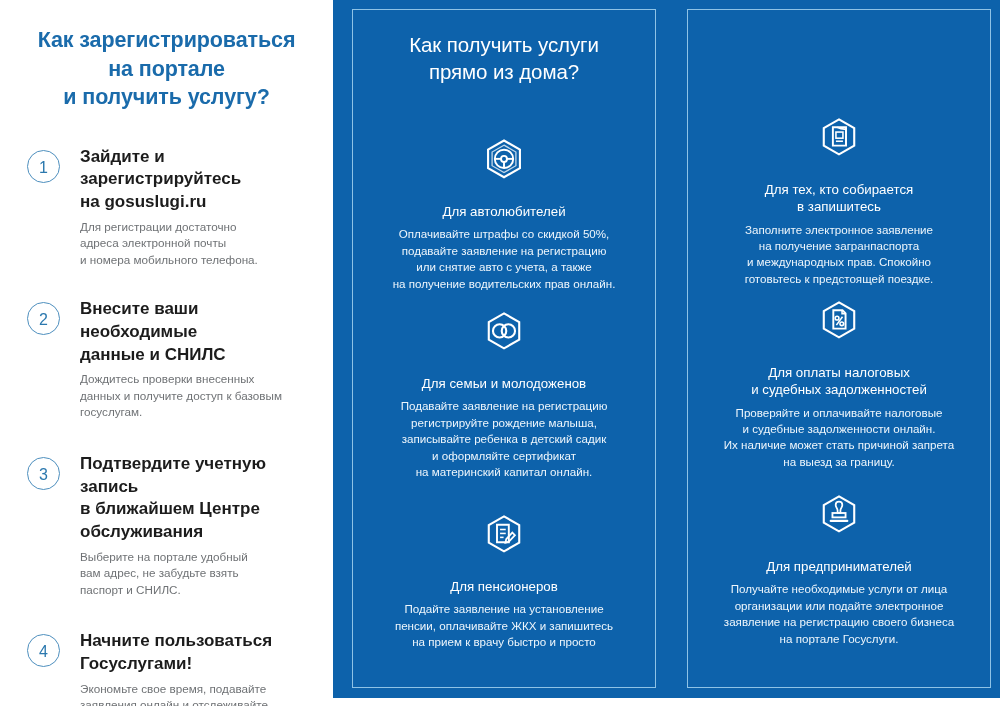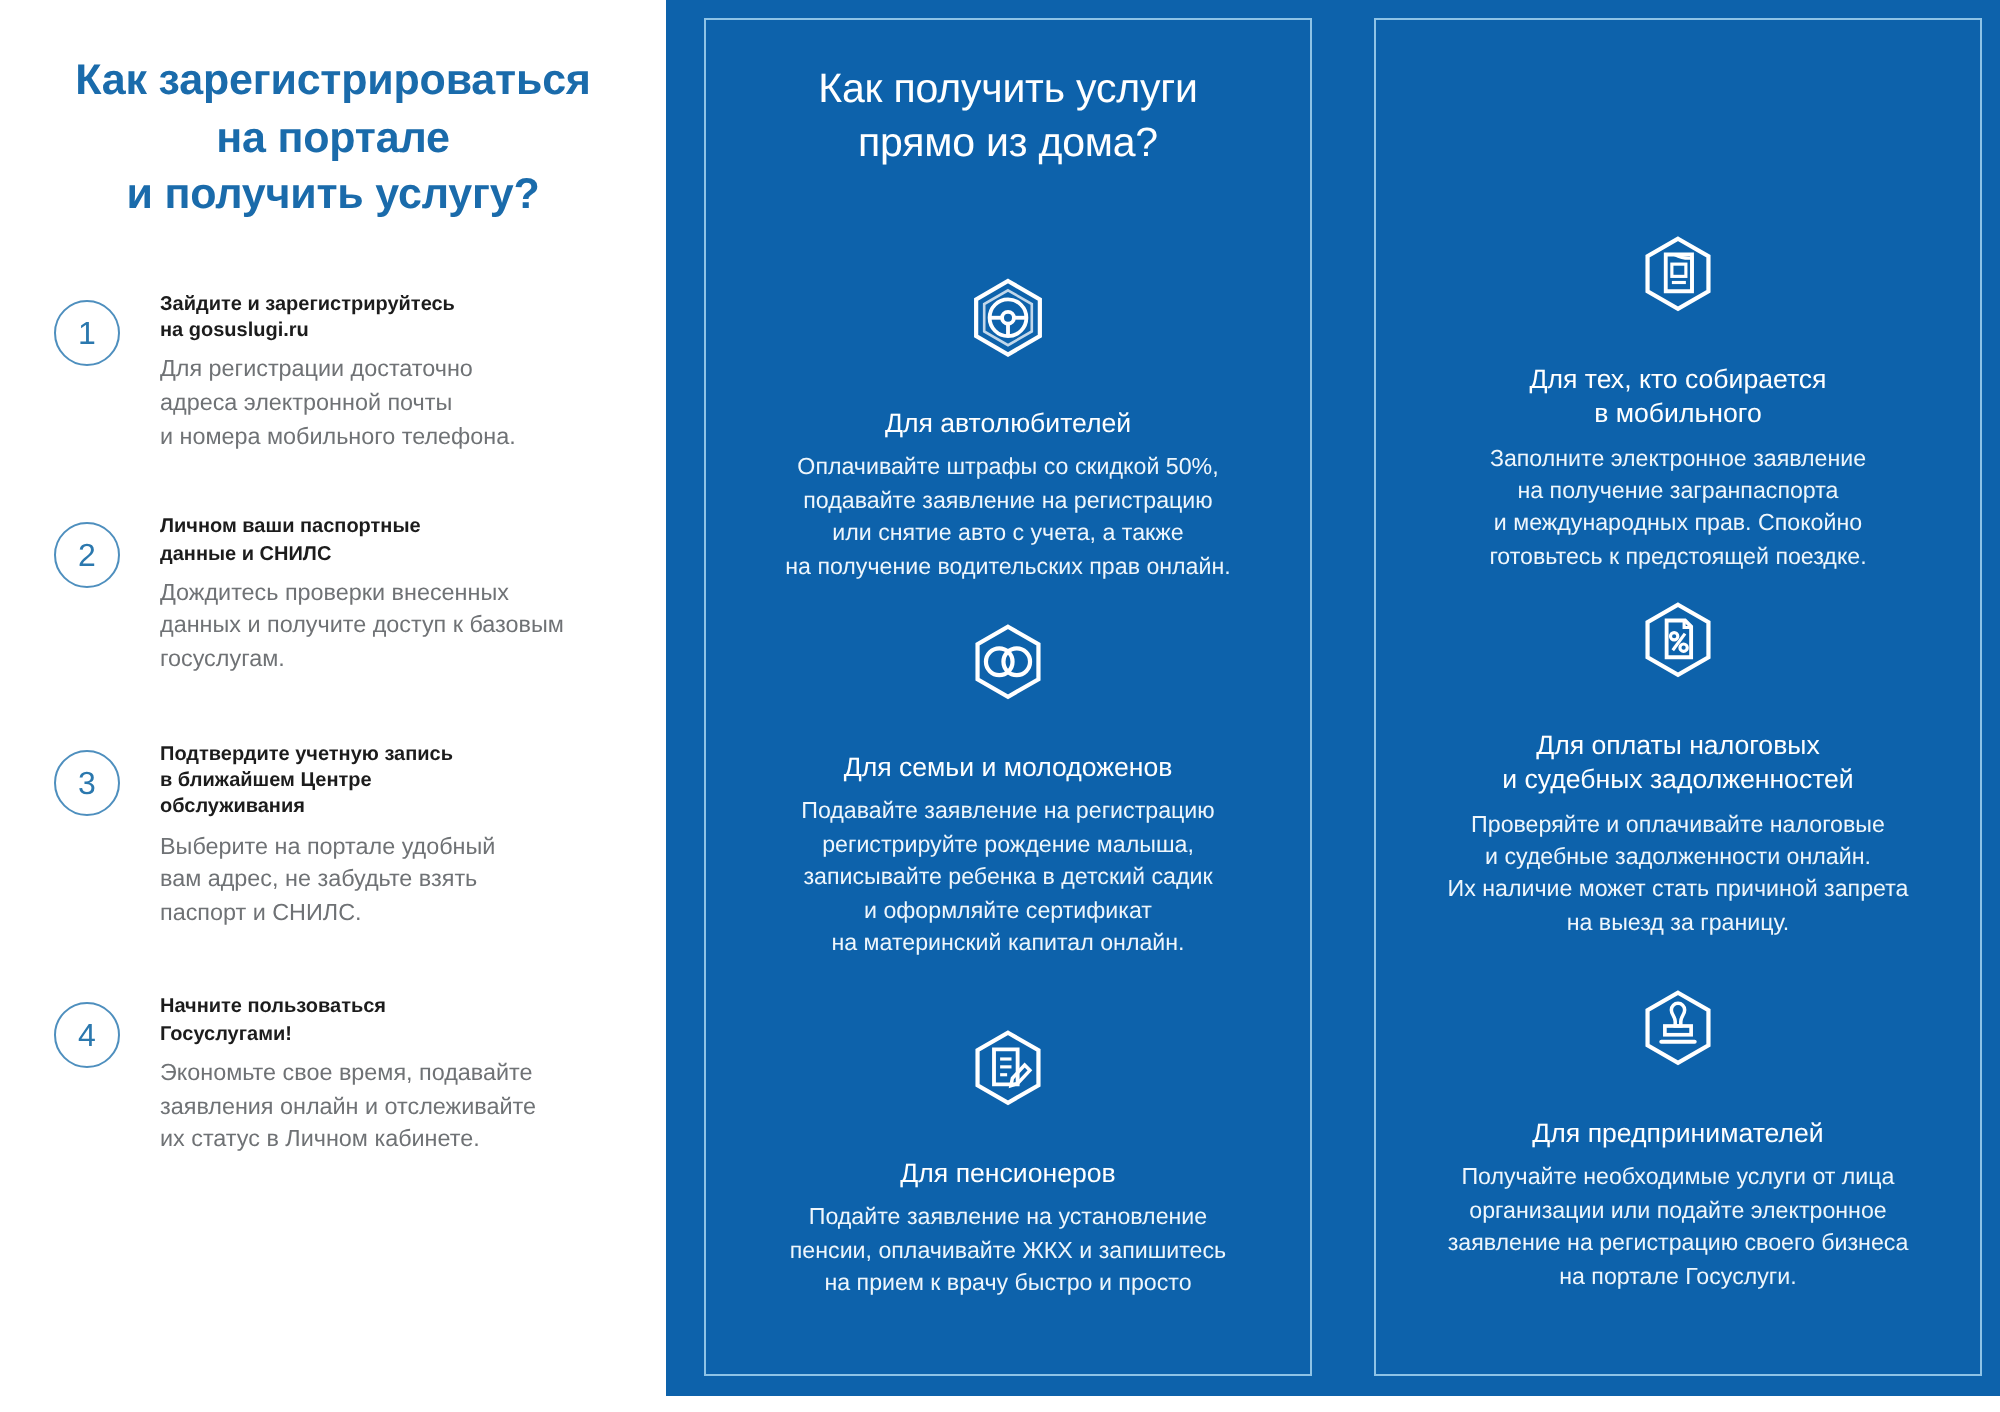--- a/index.html
+++ b/index.html
@@ -68,21 +68,21 @@
     color: #2b78ae;
     font-size: 16px;
     font-weight: normal;
     line-height: 33px;
     text-align: center;
     box-sizing: border-box;
   }
 
   .step-title {
     color: #1c1c1c;
-    font-size: 10px;
+    font-size: 17px;
     font-weight: bold;
     line-height: 1.33;
     margin: 0 0 5px 0;
   }
   .step-title .ln { display: block; }
 
   .step-body {
     color: #6f7275;
     font-size: 11.7px;
     font-weight: normal;
@@ -215,21 +215,21 @@
         <div class="step-body">
           <span class="ln">Для регистрации достаточно</span>
           <span class="ln">адреса электронной почты</span>
           <span class="ln">и номера мобильного телефона.</span>
         </div>
       </div>
 
       <div class="step s2">
         <div class="step-badge">2</div>
         <div class="step-title">
-          <span class="ln">Личном ваши паспортные</span>
+          <span class="ln">Внесите ваши необходимые</span>
           <span class="ln">данные и СНИЛС</span>
         </div>
         <div class="step-body">
           <span class="ln">Дождитесь проверки внесенных</span>
           <span class="ln">данных и получите доступ к базовым</span>
           <span class="ln">госуслугам.</span>
         </div>
       </div>
 
       <div class="step s3">
@@ -347,21 +347,21 @@
           <svg viewBox="0 0 64 64" fill="none" stroke="#ffffff" stroke-width="2.2">
             <path d="M32 5 L49.4 15 L49.4 35 L32 45 L14.6 35 L14.6 15 Z" stroke-width="2.4"></path>
             <path d="M25 14 H40 V35 H25 Z" stroke-width="2.2"></path>
             <path d="M30 14 C34 16 37 16.5 40 16 V35" stroke-width="1.8"></path>
             <rect x="28.5" y="19.5" width="8" height="7" stroke-width="1.8"></rect>
             <path d="M28.5 30 H36.5" stroke-width="1.8"></path>
           </svg>
         </span>
         <div class="card-title">
           <span class="ln">Для тех, кто собирается</span>
-          <span class="ln">в мобильного</span>
+          <span class="ln">в запишитесь</span>
         </div>
         <div class="card-body">
           <span class="ln">Заполните электронное заявление</span>
           <span class="ln">на получение загранпаспорта</span>
           <span class="ln">и международных прав. Спокойно</span>
           <span class="ln">готовьтесь к предстоящей поездке.</span>
         </div>
       </div>
 
       <div class="card card-abs rt-c2">

